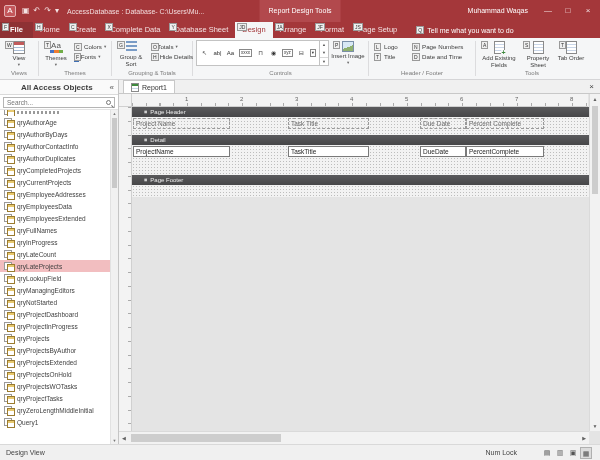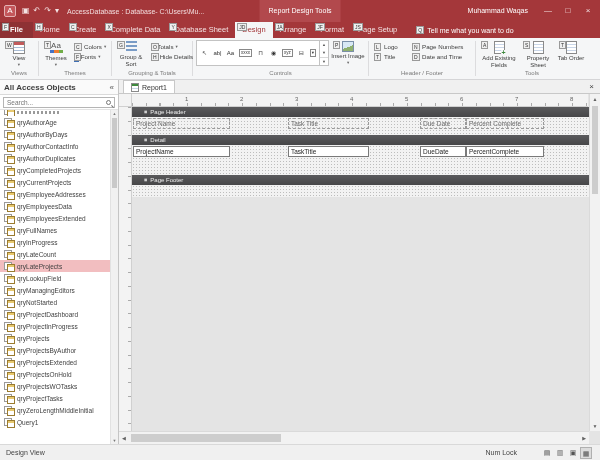--- a/index.html
+++ b/index.html
@@ -54,21 +54,21 @@
   .gallery { display:flex; align-items:stretch; border:1px solid #C3C3C3; background:#fff; height:26px; }
   .gicons { display:flex; align-items:center; padding:0 1px; }
   .ctl { position:relative; width:13px; text-align:center; font-size:6px; line-height:8px; color:#333; }
   .ctl.boxed { width:auto; border:1px solid #888; font-size:4.5px; line-height:6px; padding:0 1px; margin:0 2px; }
   .gscroll { width:9px; border-left:1px solid #C3C3C3; display:flex; flex-direction:column; font-size:4px; color:#555; text-align:center; }
   .gscroll span { flex:1; line-height:8px; }
   .gscroll span:last-child { border-top:1px solid #D8D8D8; }
   
   .navpane { position:absolute; left:0; top:80px; width:119px; height:364px; background:#fff; border-right:1px solid #C5C5C5; overflow:hidden; }
   .nav-header { height:15px; display:flex; align-items:center; border-bottom:1px solid #DADADA; padding:0 4px; background:#FAFAFA; }
-  .nav-title { font-size:8px; font-weight:bold; color:#3E3E3E; flex:1; white-space:nowrap; }
+  .nav-title { font-size:8px; font-weight:bold; color:#3E3E3E; flex:1; white-space:nowrap;text-align:center; }
   .nav-collapse { font-size:8px; color:#555; }
   .nav-search { height:15px; padding:2px 3px; border-bottom:1px solid #E4E4E4; }
   .nav-search .box { height:11px; border:1px solid #B5B5B5; background:#fff; display:flex; align-items:center; padding:0 3px; }
   .nav-search input { flex:1; border:none; outline:none; font-size:6.5px; color:#444; font-family:inherit; width:80px; background:transparent; }
   .magnifier { width:5px; height:5px; border:1px solid #777; border-radius:50%; position:relative; flex:none; }
   .magnifier::after { content:""; position:absolute; width:3px; height:1px; background:#777; transform:rotate(45deg); left:4px; top:5px; }
   .nav-list { position:absolute; left:0; right:8px; top:30px; bottom:0; overflow:hidden; }
   .nav-item { height:12px; display:flex; align-items:center; gap:3px; padding-left:4px; font-size:6.5px; color:#3F3F3F; white-space:nowrap; }
   .nav-item.selected { background:#F2BEC0; }
   .nav-item.partial { height:6px; align-items:flex-end; overflow:hidden; }

